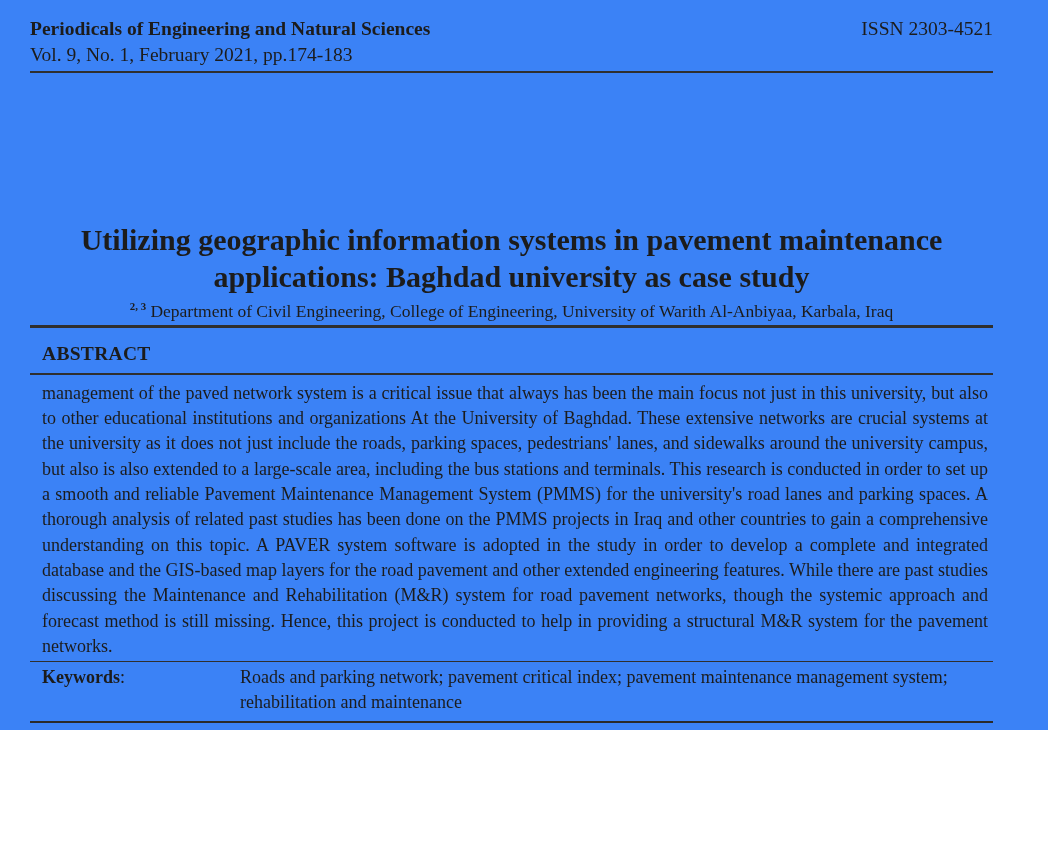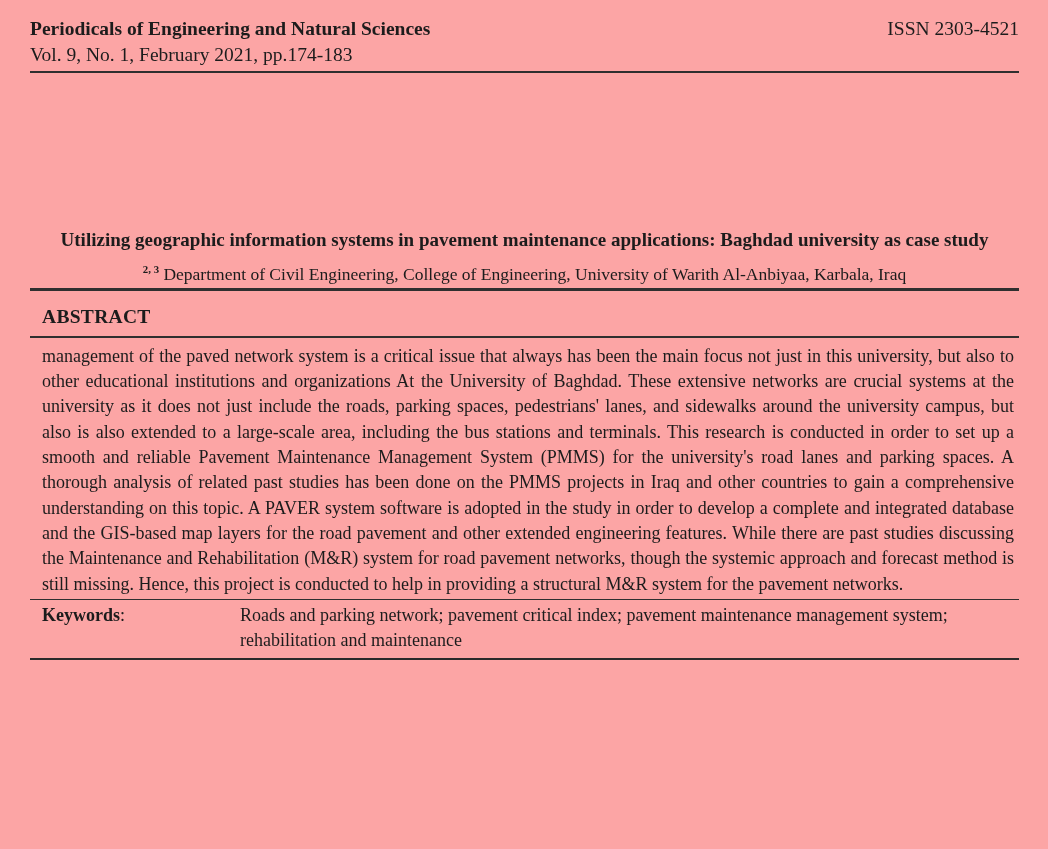--- a/index.html
+++ b/index.html
@@ -1,25 +1,25 @@
 <!DOCTYPE html>
 <html><head>
 <meta charset="utf-8">
 <style>
   * { margin: 0; padding: 0; box-sizing: border-box; }
   html, body { background: #ffffff; }
   .page {
     position: relative;
     width: 1048px;
-    height: 849px;
-    background: #fca5a5;
+    height: 730px;
+    background: #3b82f6;
     color: #1c1c1c;
     font-family: "Liberation Serif", "DejaVu Serif", serif;
     overflow: hidden;
-    padding: 16px 29px 0 30px;
+    padding: 16px 55px 0 30px;
   }
   
   .header-row {
     display: flex;
     justify-content: space-between;
     align-items: baseline;
     font-size: 19.5px;
     line-height: 26px;
   }
   .journal-name { font-weight: bold; }
@@ -30,21 +30,21 @@
   }
   .header-rule {
     border-top: 2px solid #2f2f2f;
     margin-top: 3px;
   }
   
   .title {
     margin: 148px auto 0 auto;
     max-width: 960px;
     text-align: center;
-    font-size: 19px;
+    font-size: 30px;
     line-height: 37px;
     font-weight: bold;
   }
   .authors {
     margin-top: 25px;
     text-align: center;
     font-size: 21px;
     line-height: 26px;
     font-weight: bold;
   }

